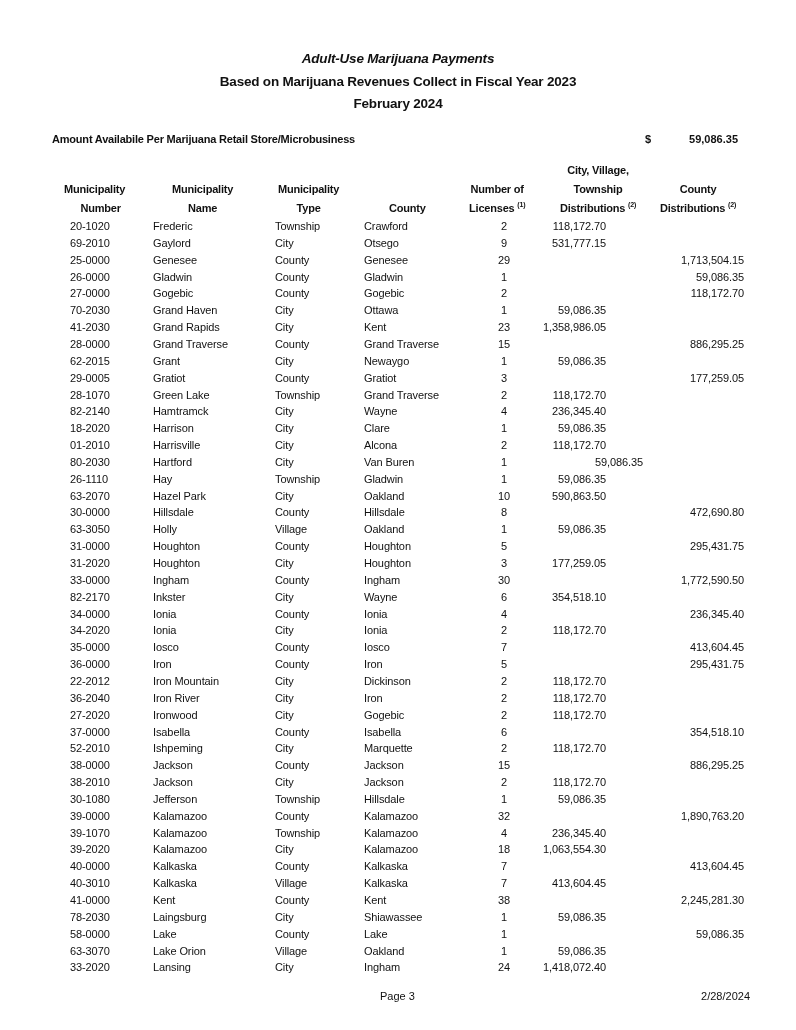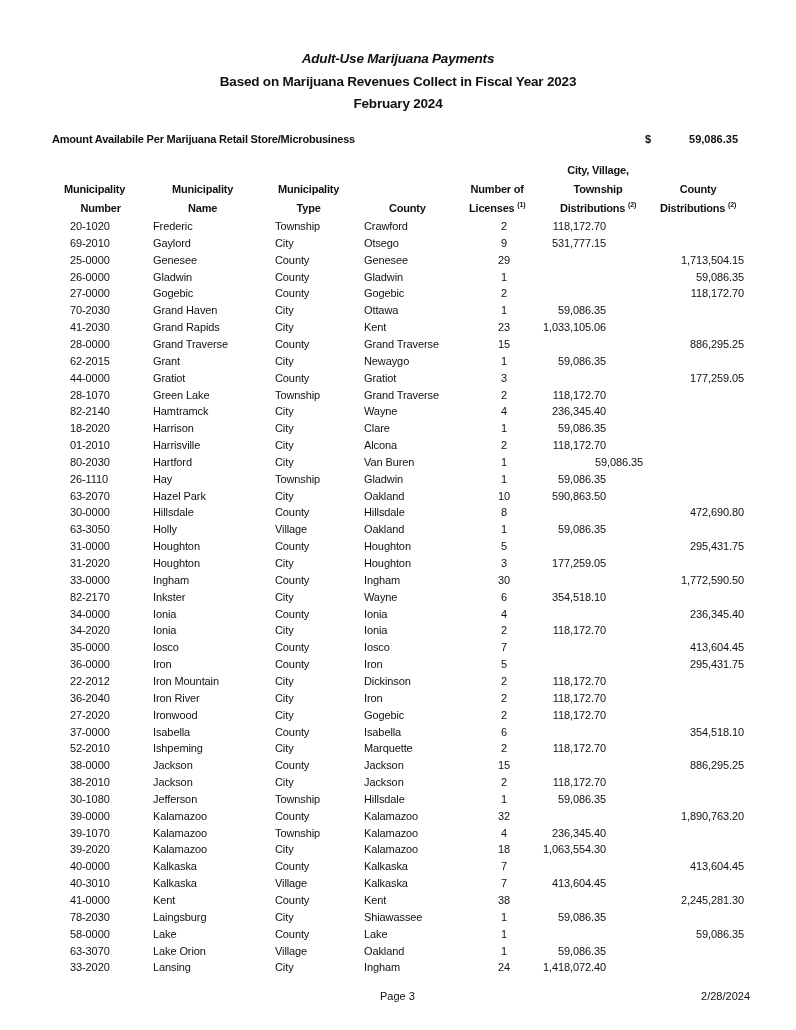--- a/index.html
+++ b/index.html
@@ -120,21 +120,21 @@
       <span class="c c-lic">1</span>
       <span class="c c-cvt">59,086.35</span>
       <span class="c c-cty"></span>
     </div>
     <div class="row" style="top: 319.1px;">
       <span class="c c-num">41-2030</span>
       <span class="c c-name">Grand Rapids</span>
       <span class="c c-type">City</span>
       <span class="c c-county">Kent</span>
       <span class="c c-lic">23</span>
-      <span class="c c-cvt">1,033,105.06</span>
+      <span class="c c-cvt">1,358,986.05</span>
       <span class="c c-cty"></span>
     </div>
     <div class="row" style="top: 335.95px;">
       <span class="c c-num">28-0000</span>
       <span class="c c-name">Grand Traverse</span>
       <span class="c c-type">County</span>
       <span class="c c-county">Grand Traverse</span>
       <span class="c c-lic">15</span>
       <span class="c c-cvt"></span>
       <span class="c c-cty">886,295.25</span>
@@ -142,21 +142,21 @@
     <div class="row" style="top: 352.8px;">
       <span class="c c-num">62-2015</span>
       <span class="c c-name">Grant</span>
       <span class="c c-type">City</span>
       <span class="c c-county">Newaygo</span>
       <span class="c c-lic">1</span>
       <span class="c c-cvt">59,086.35</span>
       <span class="c c-cty"></span>
     </div>
     <div class="row" style="top: 369.65px;">
-      <span class="c c-num">44-0000</span>
+      <span class="c c-num">29-0005</span>
       <span class="c c-name">Gratiot</span>
       <span class="c c-type">County</span>
       <span class="c c-county">Gratiot</span>
       <span class="c c-lic">3</span>
       <span class="c c-cvt"></span>
       <span class="c c-cty">177,259.05</span>
     </div>
     <div class="row" style="top: 386.5px;">
       <span class="c c-num">28-1070</span>
       <span class="c c-name">Green Lake</span>

